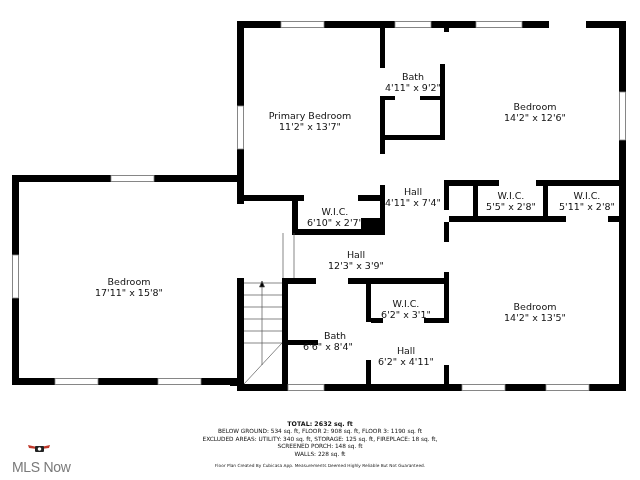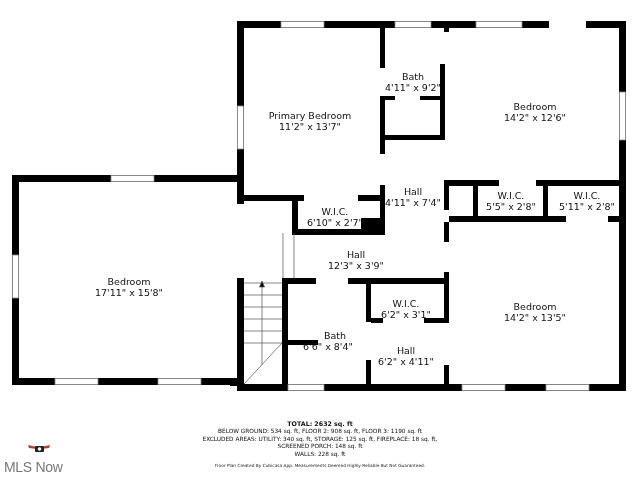--- a/index.html
+++ b/index.html
@@ -8,21 +8,21 @@
     .room-label { font-family: "DejaVu Sans", sans-serif; font-size: 9.5px; fill: #111; text-anchor: middle; }
     .footer { position: absolute; left: 0; width: 640px; text-align: center; color: #111; font-family: "DejaVu Sans", sans-serif; }
     .f-total { top: 420px; font-size: 6.3px; font-weight: bold; }
     .f-line { font-size: 5.8px; line-height: 7.4px; }
     .f-l1 { top: 428px; }
     .f-l2 { top: 435.5px; }
     .f-l3 { top: 443px; }
     .f-l4 { top: 450.5px; }
     .f-credit { top: 463px; font-size: 4.3px; color: #222; }
     .logo { position: absolute; left: 4px; top: 440px; width: 80px; height: 36px; }
-    .logo-text { position: absolute; left: 4px; top: 459px; font-family: "Liberation Sans", sans-serif; font-size: 14px; color: #7a7a7a; letter-spacing: -0.3px; }
+    .logo-text { position: absolute; left: 12px; top: 459px; font-family: "Liberation Sans", sans-serif; font-size: 14px; color: #7a7a7a; letter-spacing: -0.3px; }
   </style>
 </head>
 <body>
 
 <svg id="plan" width="640" height="420" viewBox="0 0 640 420">
 
   <g fill="#000">
 
     <rect x="237" y="21" width="7" height="170"></rect>
     <rect x="237" y="21" width="387" height="7"></rect>

